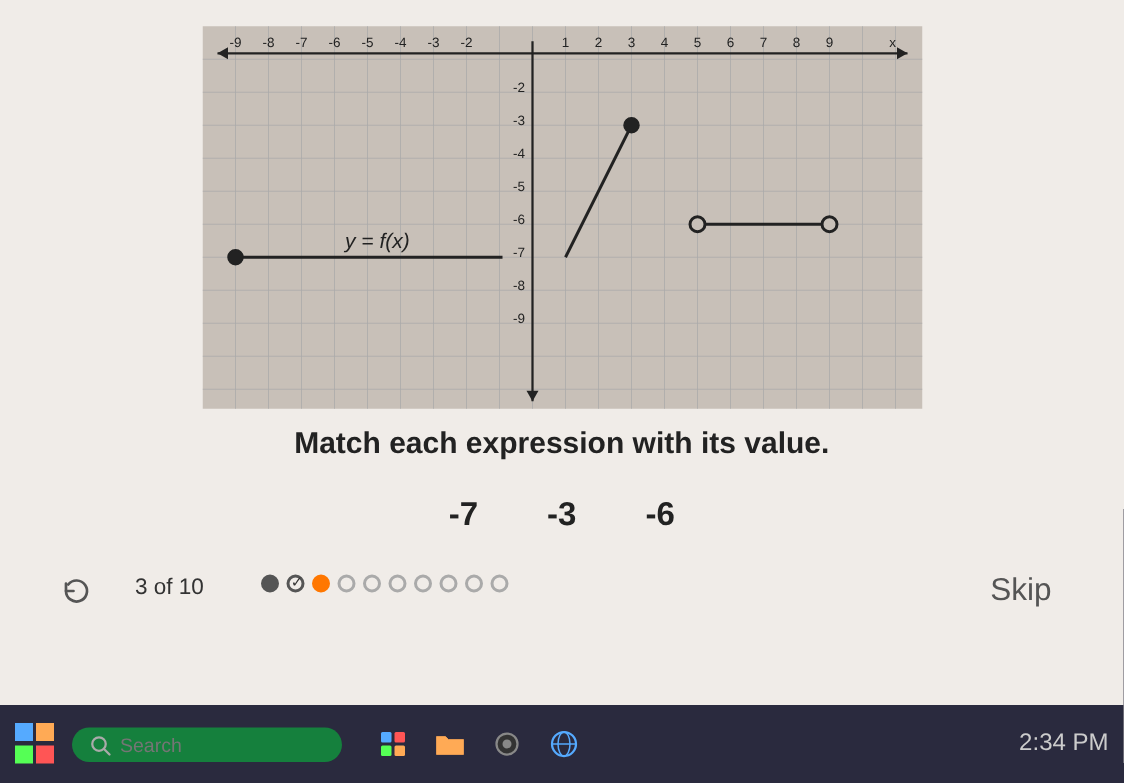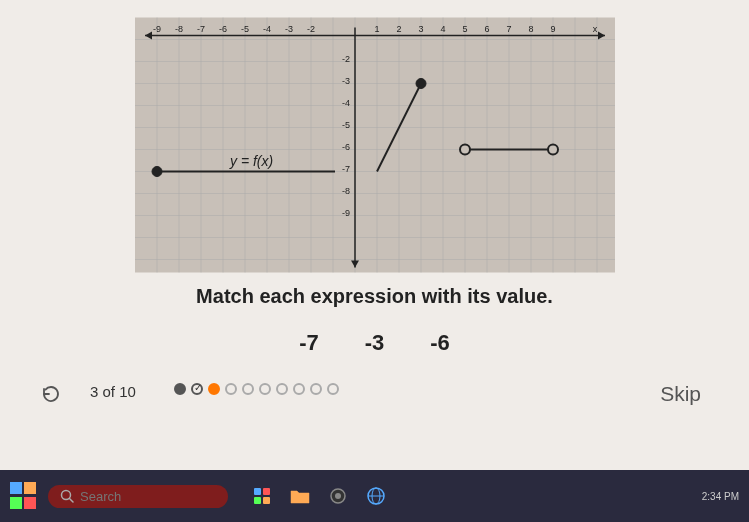--- a/index.html
+++ b/index.html
@@ -148,24 +148,24 @@
       gap: 2px;
       cursor: pointer;
     }
 
     .win-icon div {
       width: 12px;
       height: 12px;
     }
 
     .search-bar {
-      background: #7f1d1d;
+      background: #15803d;
       border-radius: 16px;
       display: flex;
-      align-items: center;
+      align-items: flex-end;
       padding: 4px 12px;
       gap: 6px;
       width: 180px;
       cursor: text;
     }
 
     .search-bar input {
       background: transparent;
       border: none;
       outline: none;
@@ -191,21 +191,21 @@
       font-size: 18px;
       color: #ccc;
     }
 
     .system-tray {
       margin-left: auto;
       display: flex;
       align-items: center;
       gap: 8px;
       color: #ccc;
-      font-size: 10px;
+      font-size: 16px;
     }
   </style>
 </head>
 <body>
 
 <div class="main-content">
 
   <div class="graph-area">
     <svg class="graph-svg" viewBox="0 0 480 255">
 

